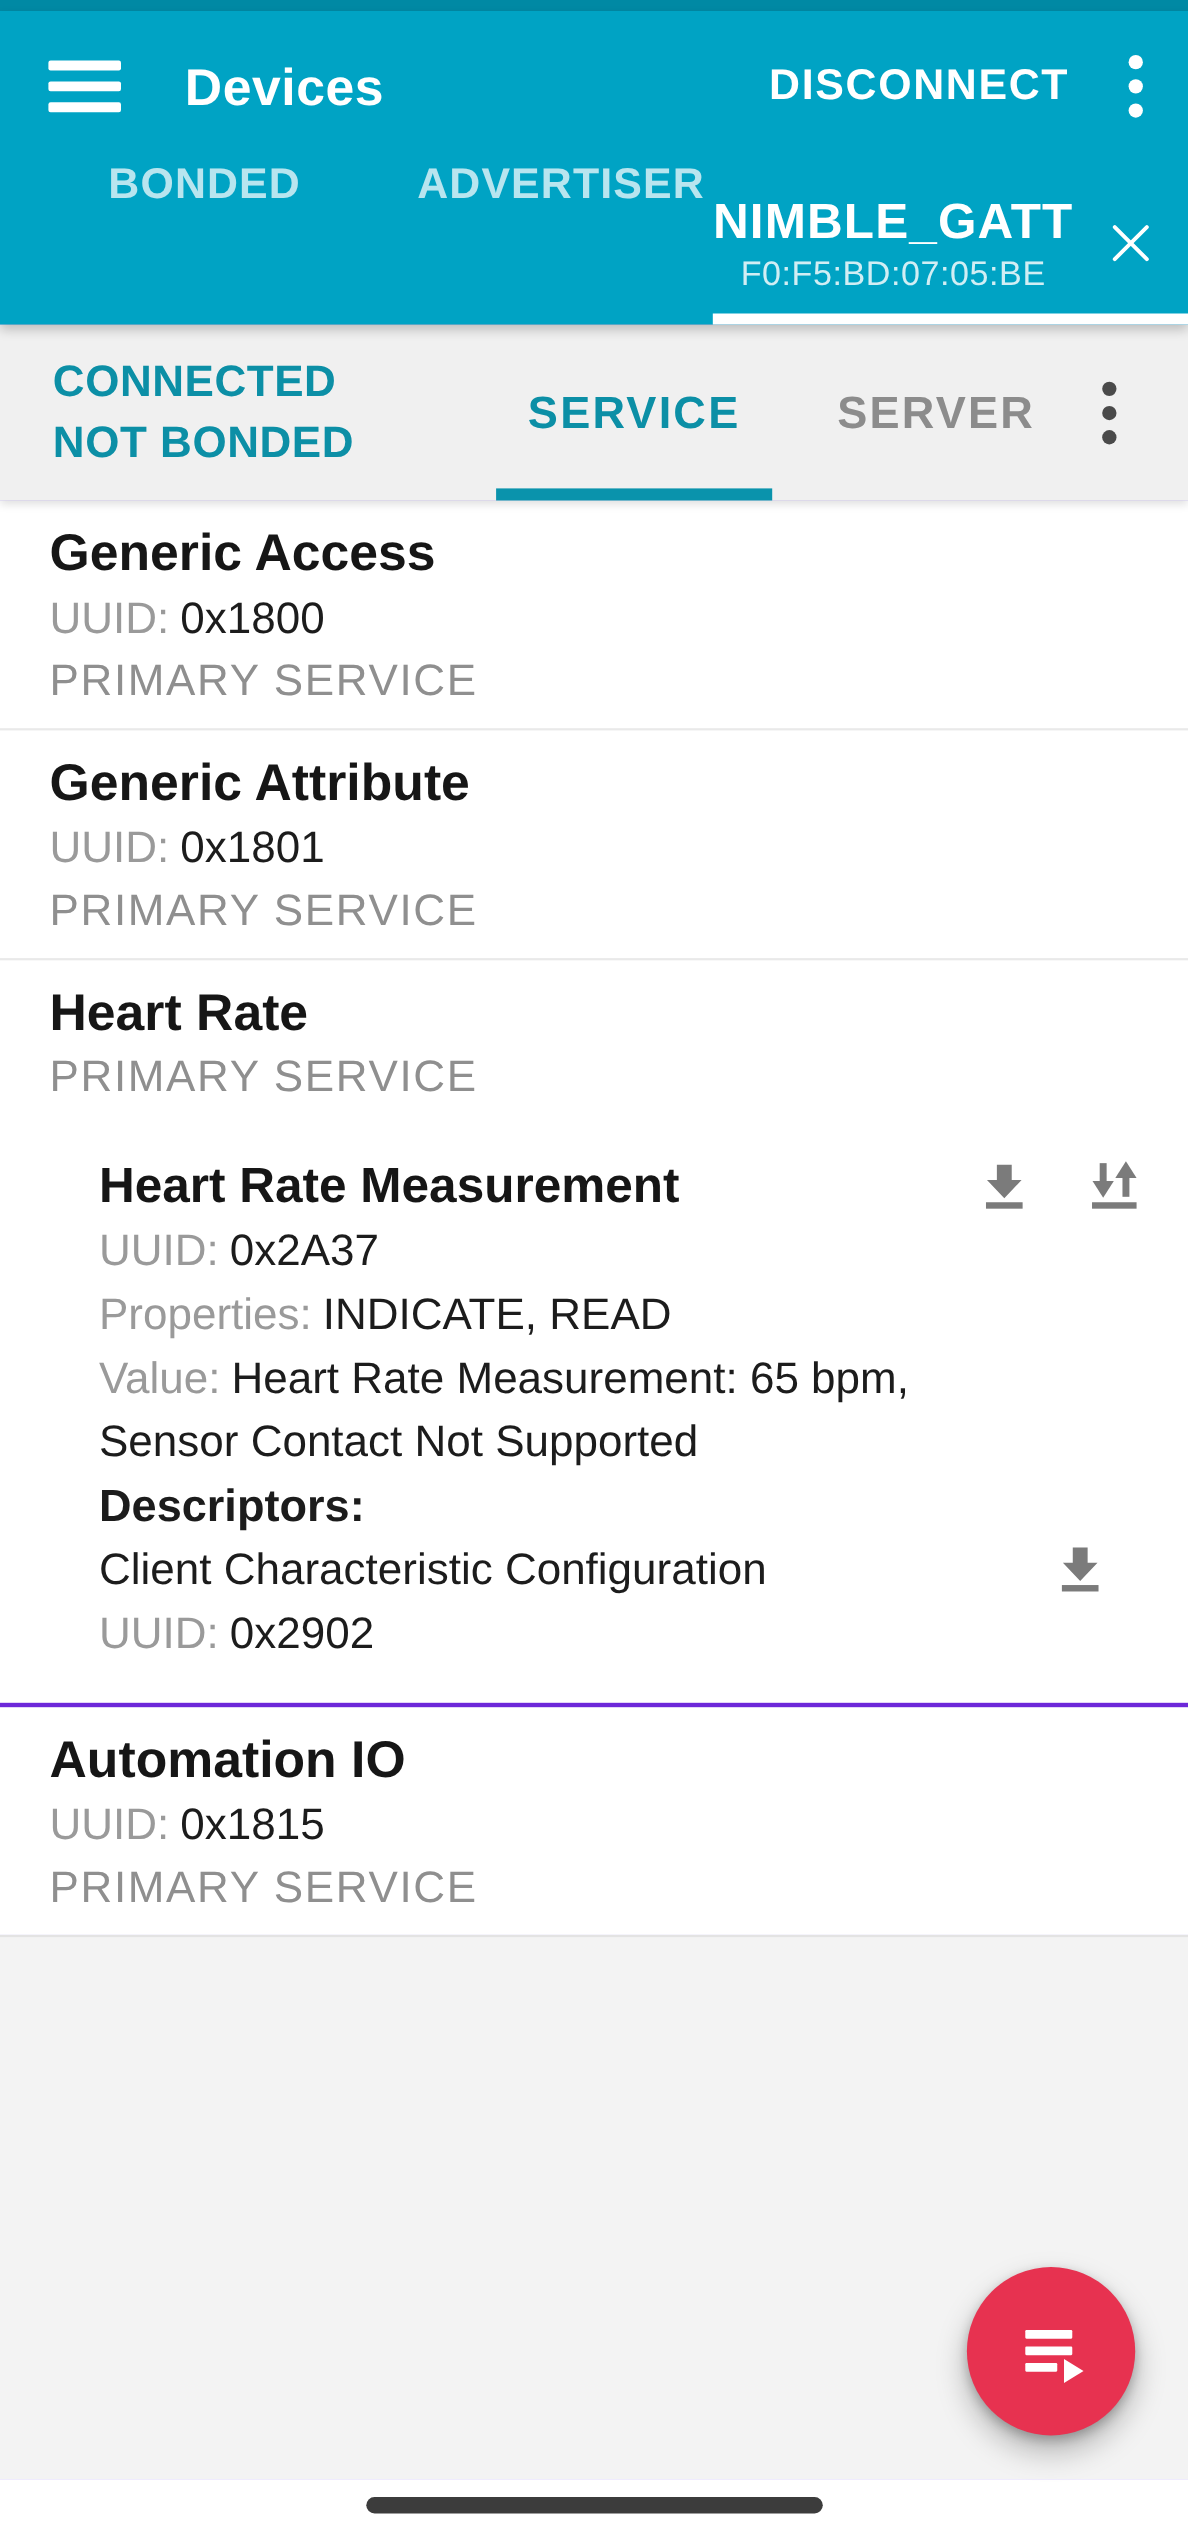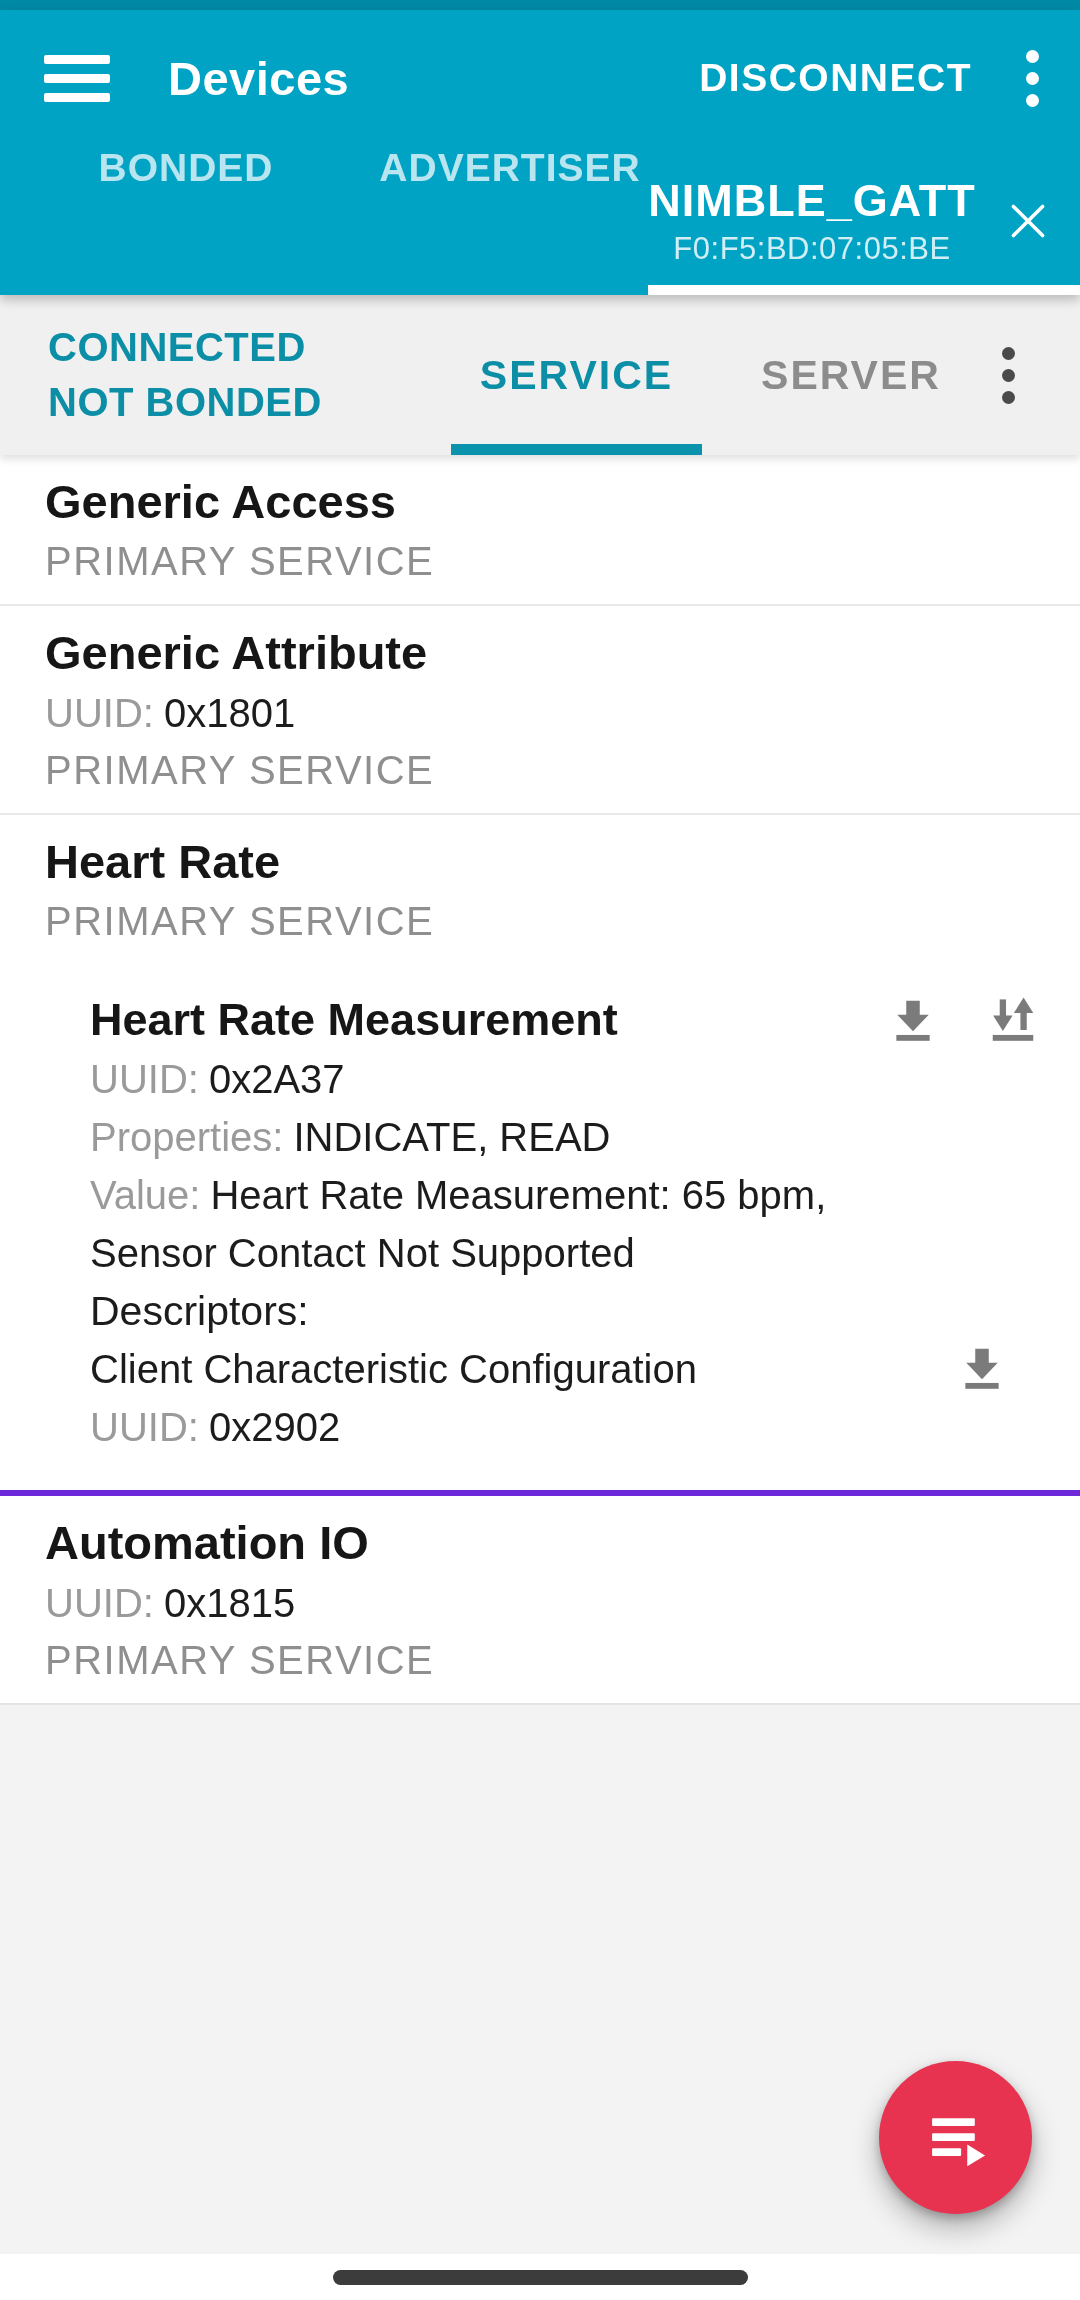--- a/index.html
+++ b/index.html
@@ -60,26 +60,26 @@
 
   
   .list { background:#fff; }
   .service { padding:16px 45px 14px 45px; border-bottom:2px solid #E9E9E9; cursor:pointer; }
   .service.no-border { border-bottom:none; }
   .svc-name { font-size:47px; font-weight:700; color:#161616; line-height:62px; }
   .line { font-size:40px; line-height:58px; color:#1C1C1C; }
   .lbl-gray { color:#9A9A9A; margin-right:10px; }
   .svc-type { font-size:40px; line-height:57px; color:#8F8F8F; letter-spacing:1.5px; }
 
-  .characteristic { position:relative; padding:26px 70px 34px 90px; border-bottom:6px solid #6d28d9; }
+  .characteristic { position:relative; padding:26px 70px 34px 90px; border-bottom:4px solid #6d28d9; }
   .char-name { font-size:45px; font-weight:700; color:#161616; line-height:60px; }
   .char-value { max-width:790px; }
   .char-icons { position:absolute; top:30px; right:37px; display:flex; gap:42px; }
   .icon-btn { background:none; border:none; cursor:pointer; padding:0; display:flex; }
-  .desc-label { font-size:41px; font-weight:400; color:#1C1C1C; line-height:58px; }
+  .desc-label { font-size:41px; font-weight:700; color:#1C1C1C; line-height:58px; }
   .desc-row { display:flex; justify-content:space-between; align-items:center; }
   .desc-name { font-size:40px; line-height:58px; color:#1C1C1C; }
 
   
   .filler { flex:1; background:#F3F3F3; border-top:2px solid #E3E3E3; }
   .navbar { height:46px; background:#fff; display:flex; align-items:center; justify-content:center; }
   .gesture-pill { width:415px; height:15px; border-radius:8px; background:#3C3C3C; cursor:grab; }
 
   .fab {
     position:absolute; right:48px; bottom:86px; width:153px; height:153px; border-radius:50%;
@@ -146,20 +146,23 @@
         <i></i>
         <i></i>
         <i></i>
       </div>
   </div>
 
   <main class="list">
 
     <section class="service">
       <div class="svc-name">Generic Access</div>
+      <div class="line">
+        <span class="lbl-gray">UUID:</span><span>0x1800</span>
+      </div>
       <div class="svc-type">PRIMARY SERVICE</div>
     </section>
 
     <section class="service">
       <div class="svc-name">Generic Attribute</div>
       <div class="line">
         <span class="lbl-gray">UUID:</span><span>0x1801</span>
       </div>
       <div class="svc-type">PRIMARY SERVICE</div>
     </section>

